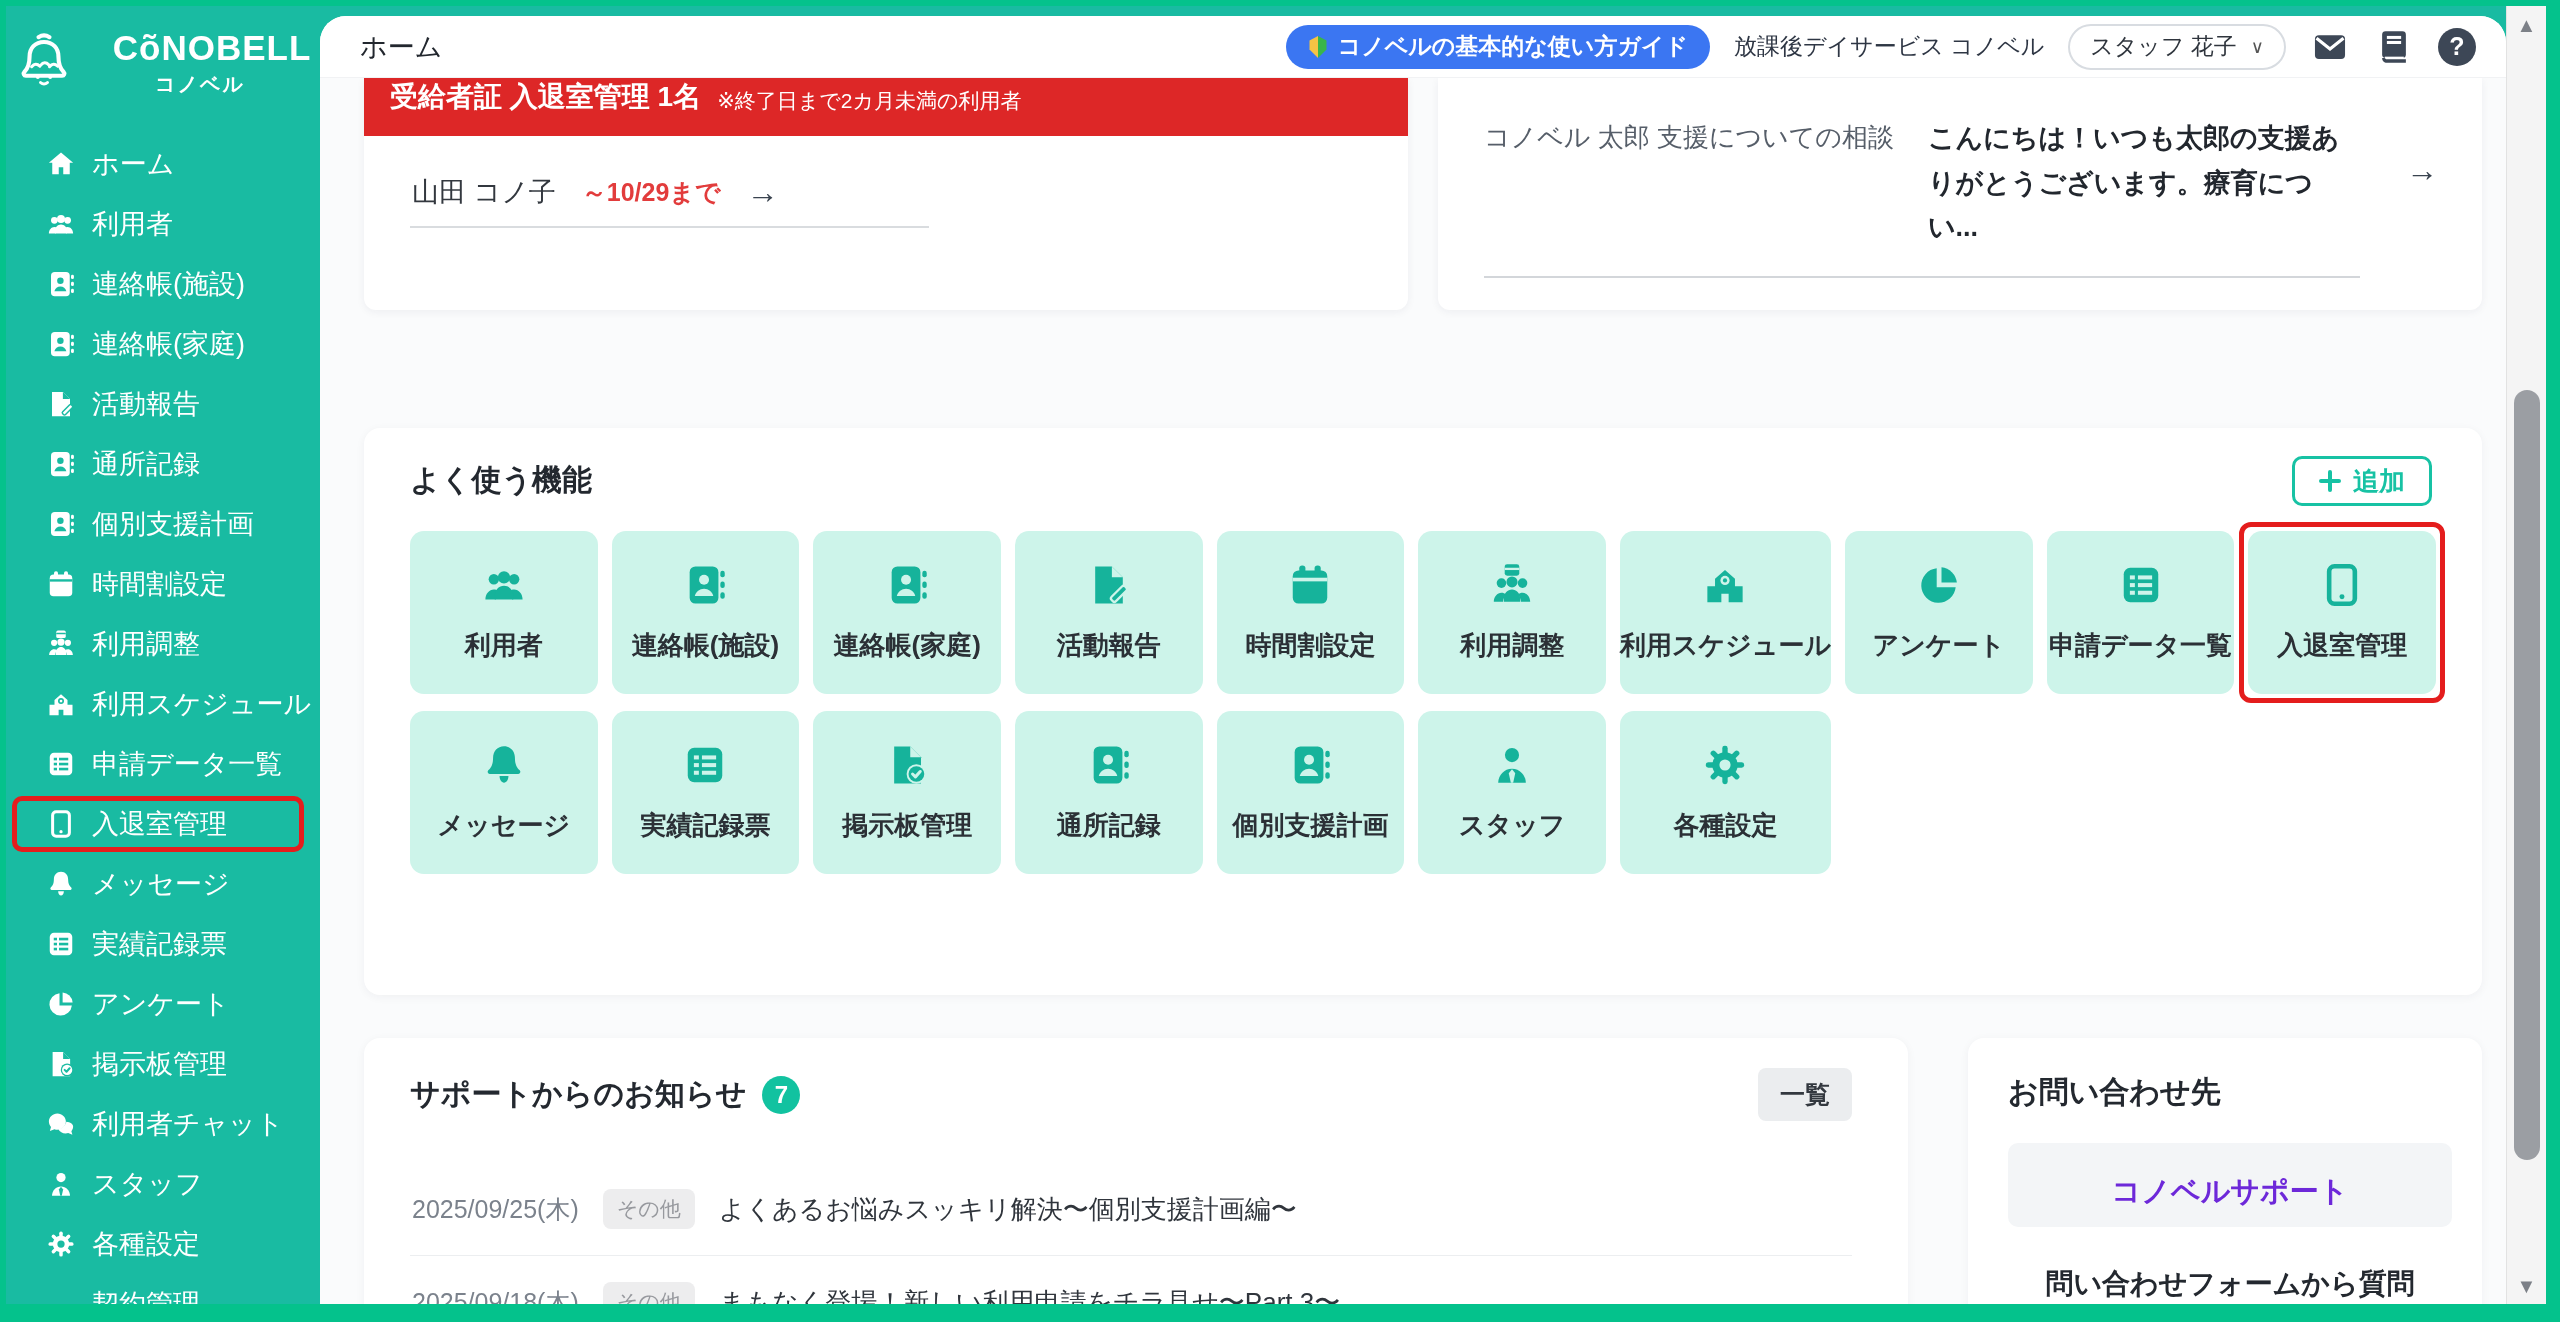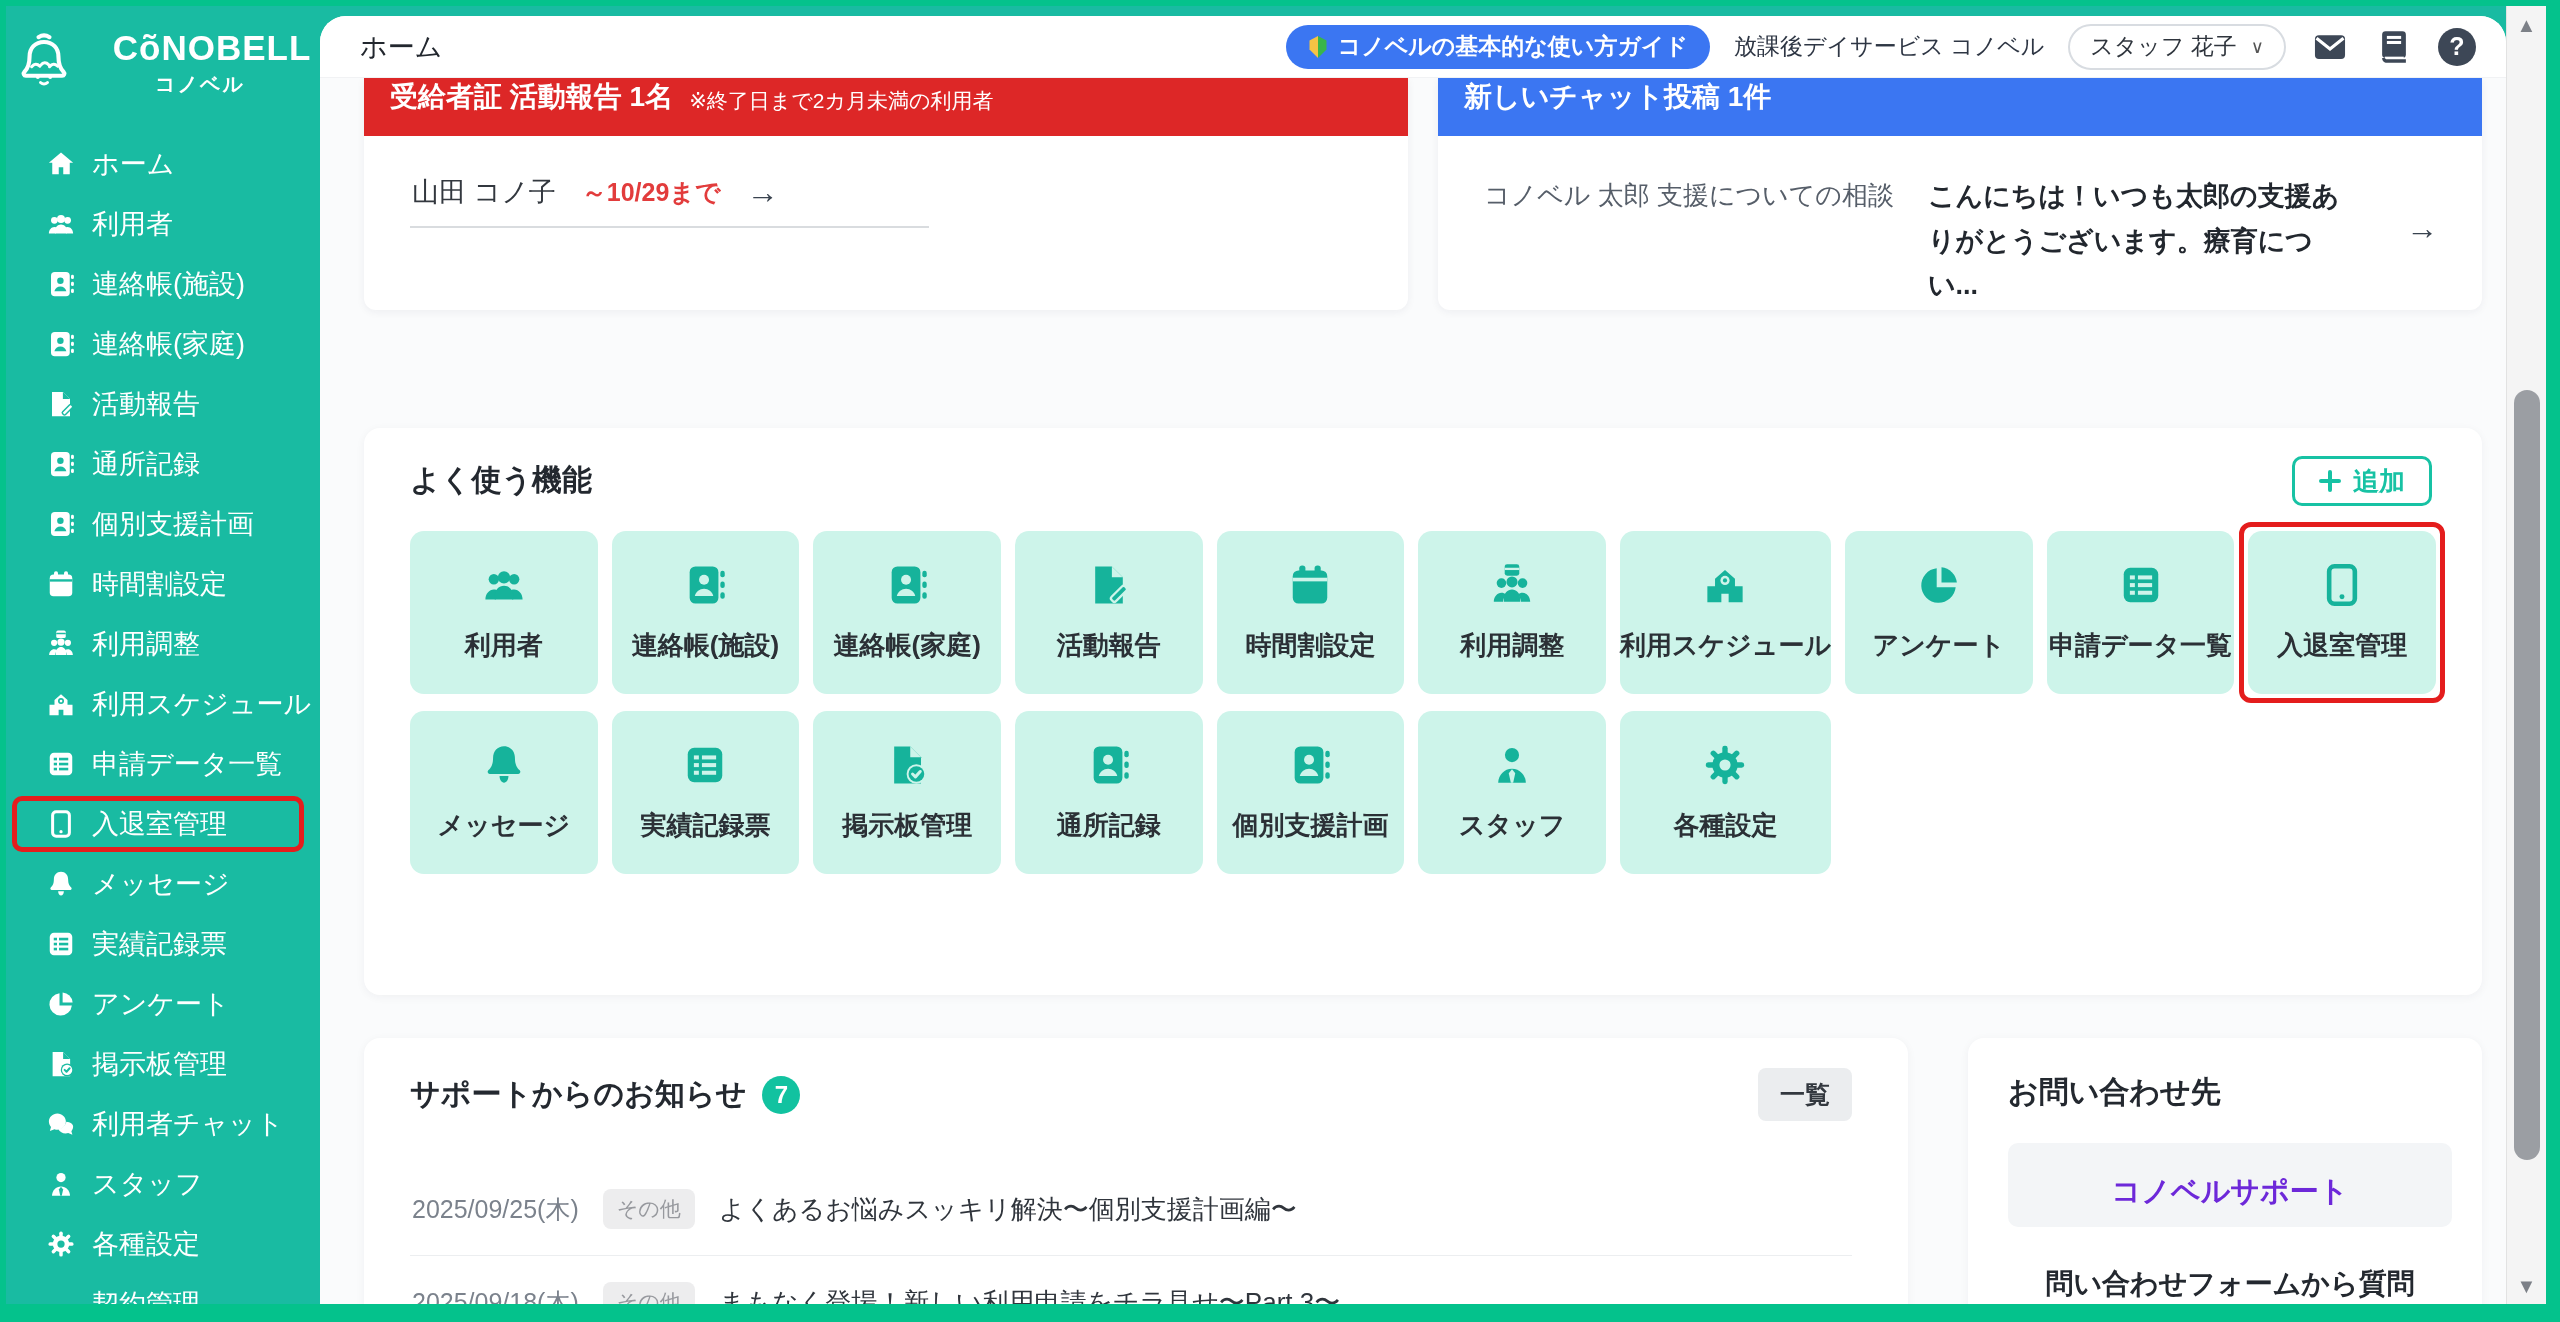--- a/index.html
+++ b/index.html
@@ -411,36 +411,33 @@
         <span>?</span>
       </div>
     </div>
   </div>
 
   <div class="content">
 
     <div class="alert-row">
       <section class="alert-card">
         <div class="alert-band red">
-          <span class="alert-title">受給者証 活動報告 1名</span>
+          <span class="alert-title">受給者証 入退室管理 1名</span>
           <span class="alert-note">※終了日まで2カ月未満の利用者</span>
         </div>
         <div class="alert-body">
           <div class="cert-row">
             <span class="cert-name">山田 コノ子</span>
             <span class="cert-deadline">～10/29まで</span>
             <span class="arrow">→</span>
           </div>
         </div>
       </section>
 
       <section class="alert-card">
-        <div class="alert-band blue">
-          <span class="alert-title">新しいチャット投稿 1件</span>
-        </div>
         <div class="alert-body">
           <div class="chat-row">
             <div class="chat-texts">
               <span class="chat-thread">コノベル 太郎 支援についての相談</span>
               <span class="chat-preview">こんにちは！いつも太郎の支援ありがとうございます。療育につい...</span>
             </div>
             <span class="arrow">→</span>
           </div>
         </div>
       </section>

